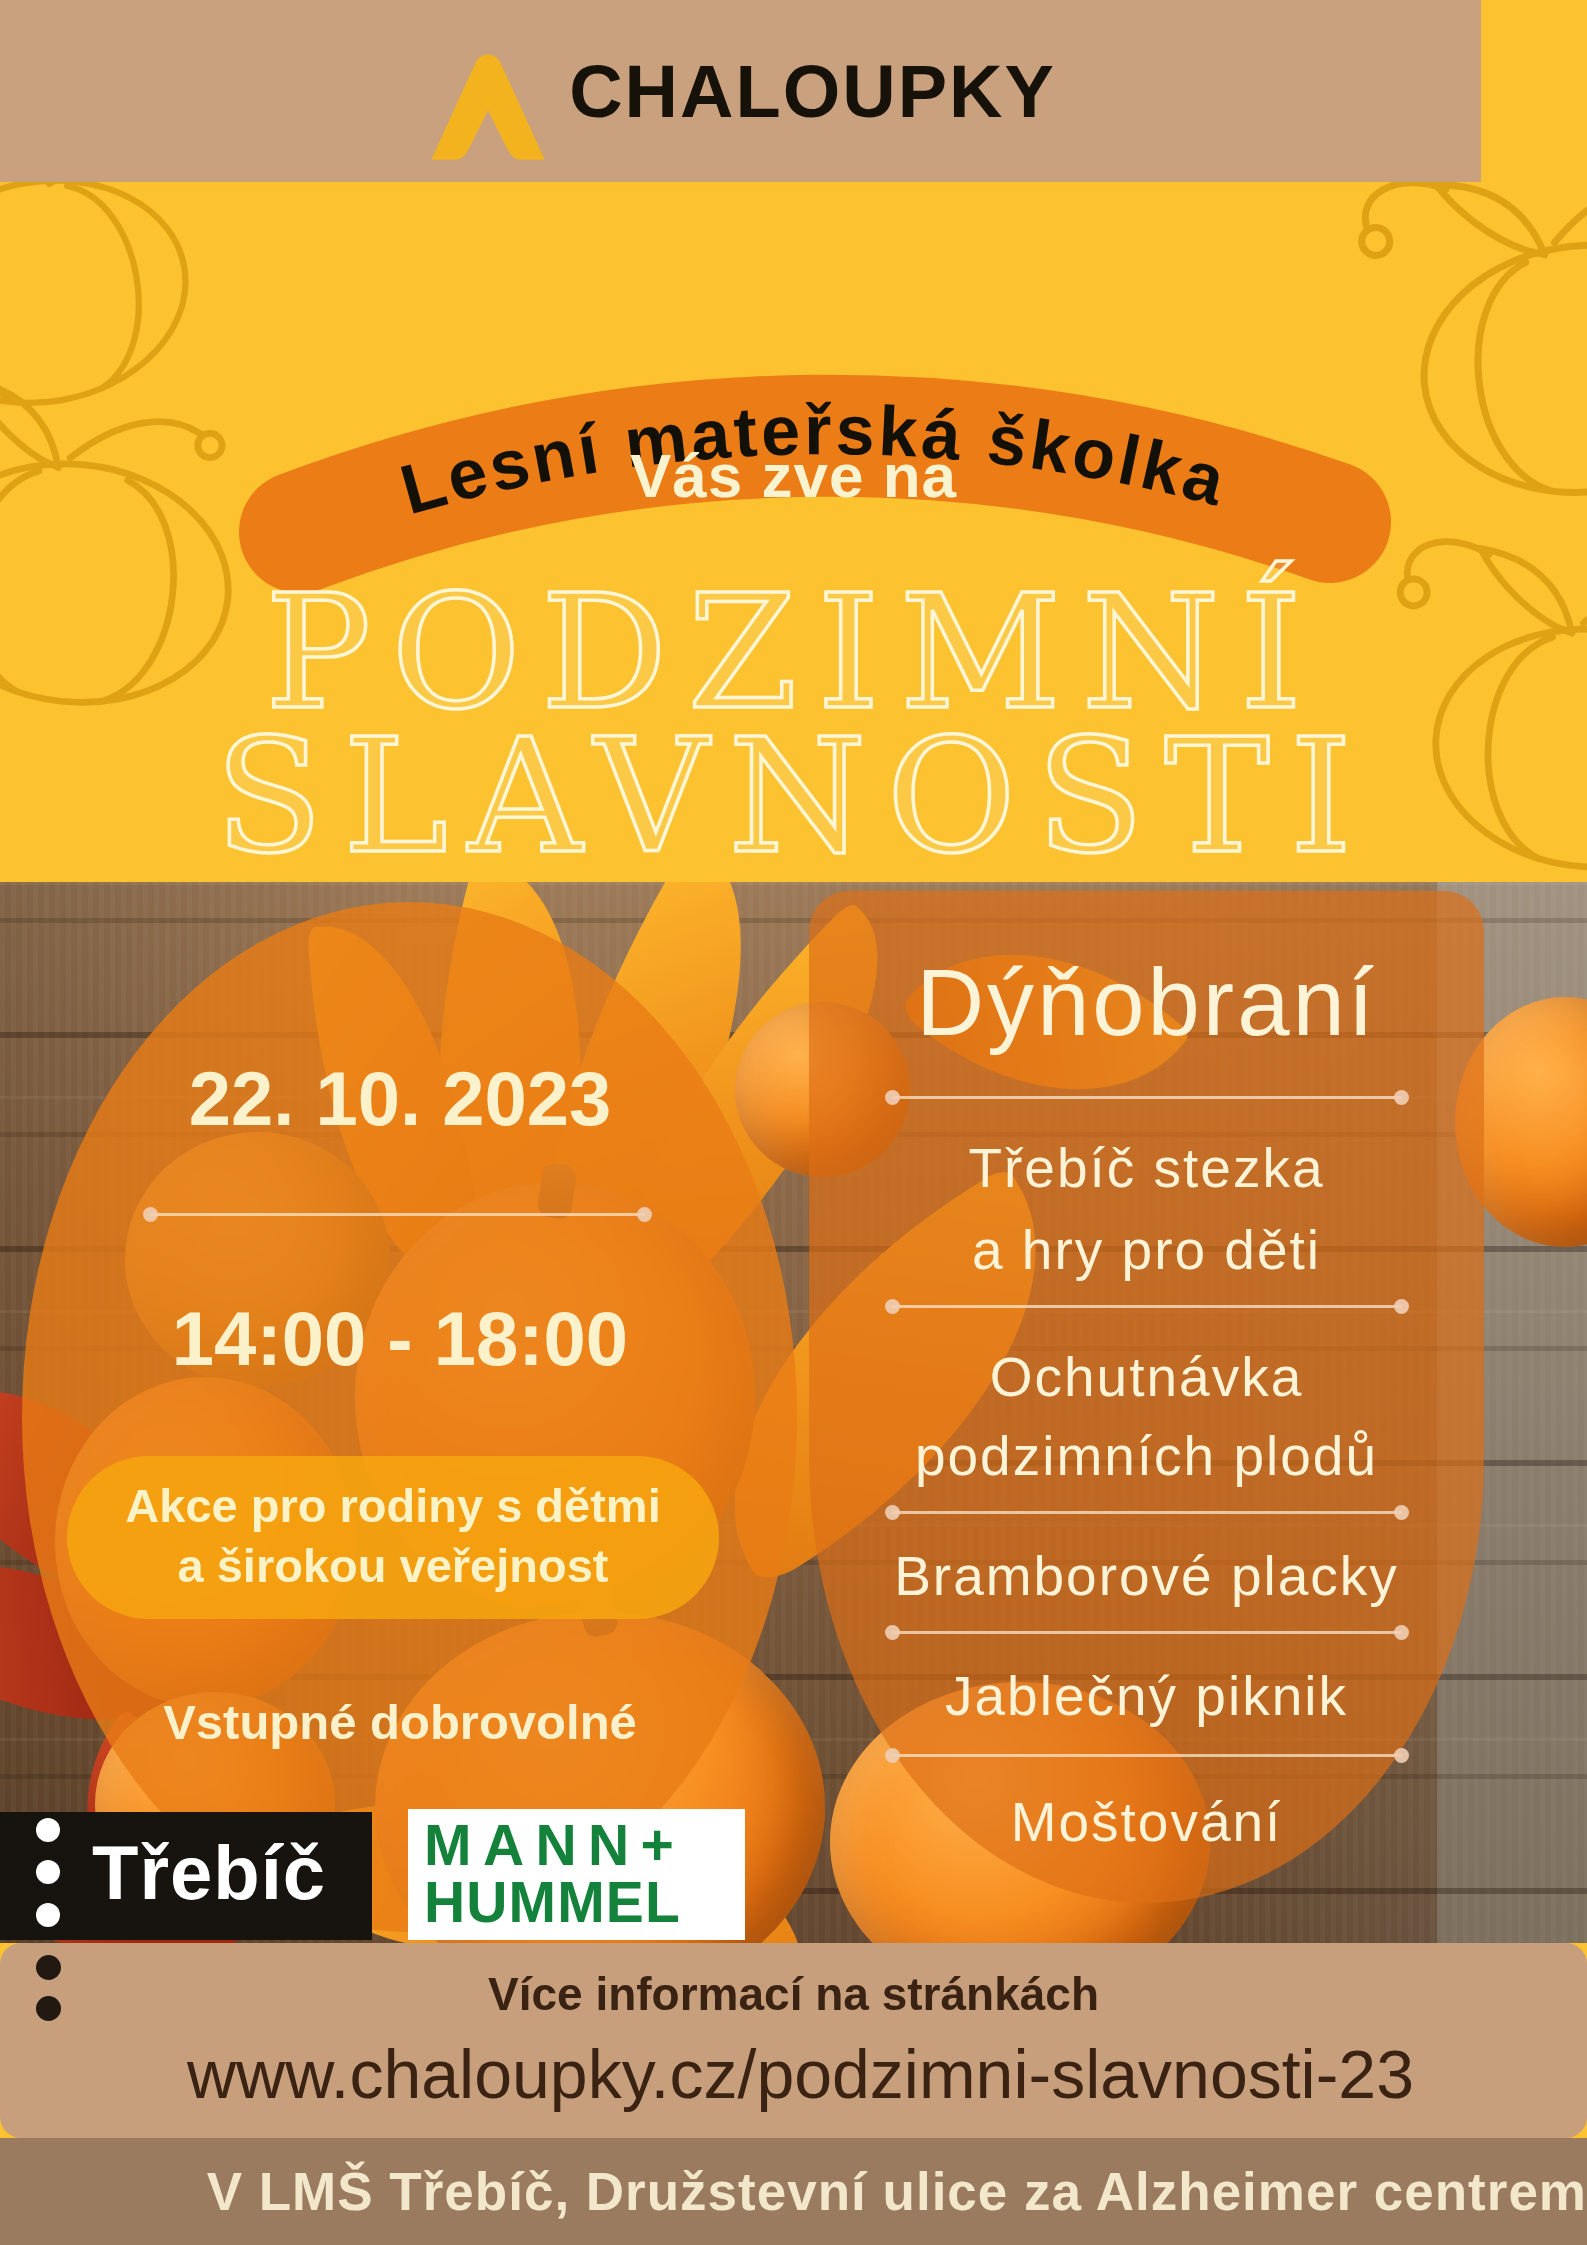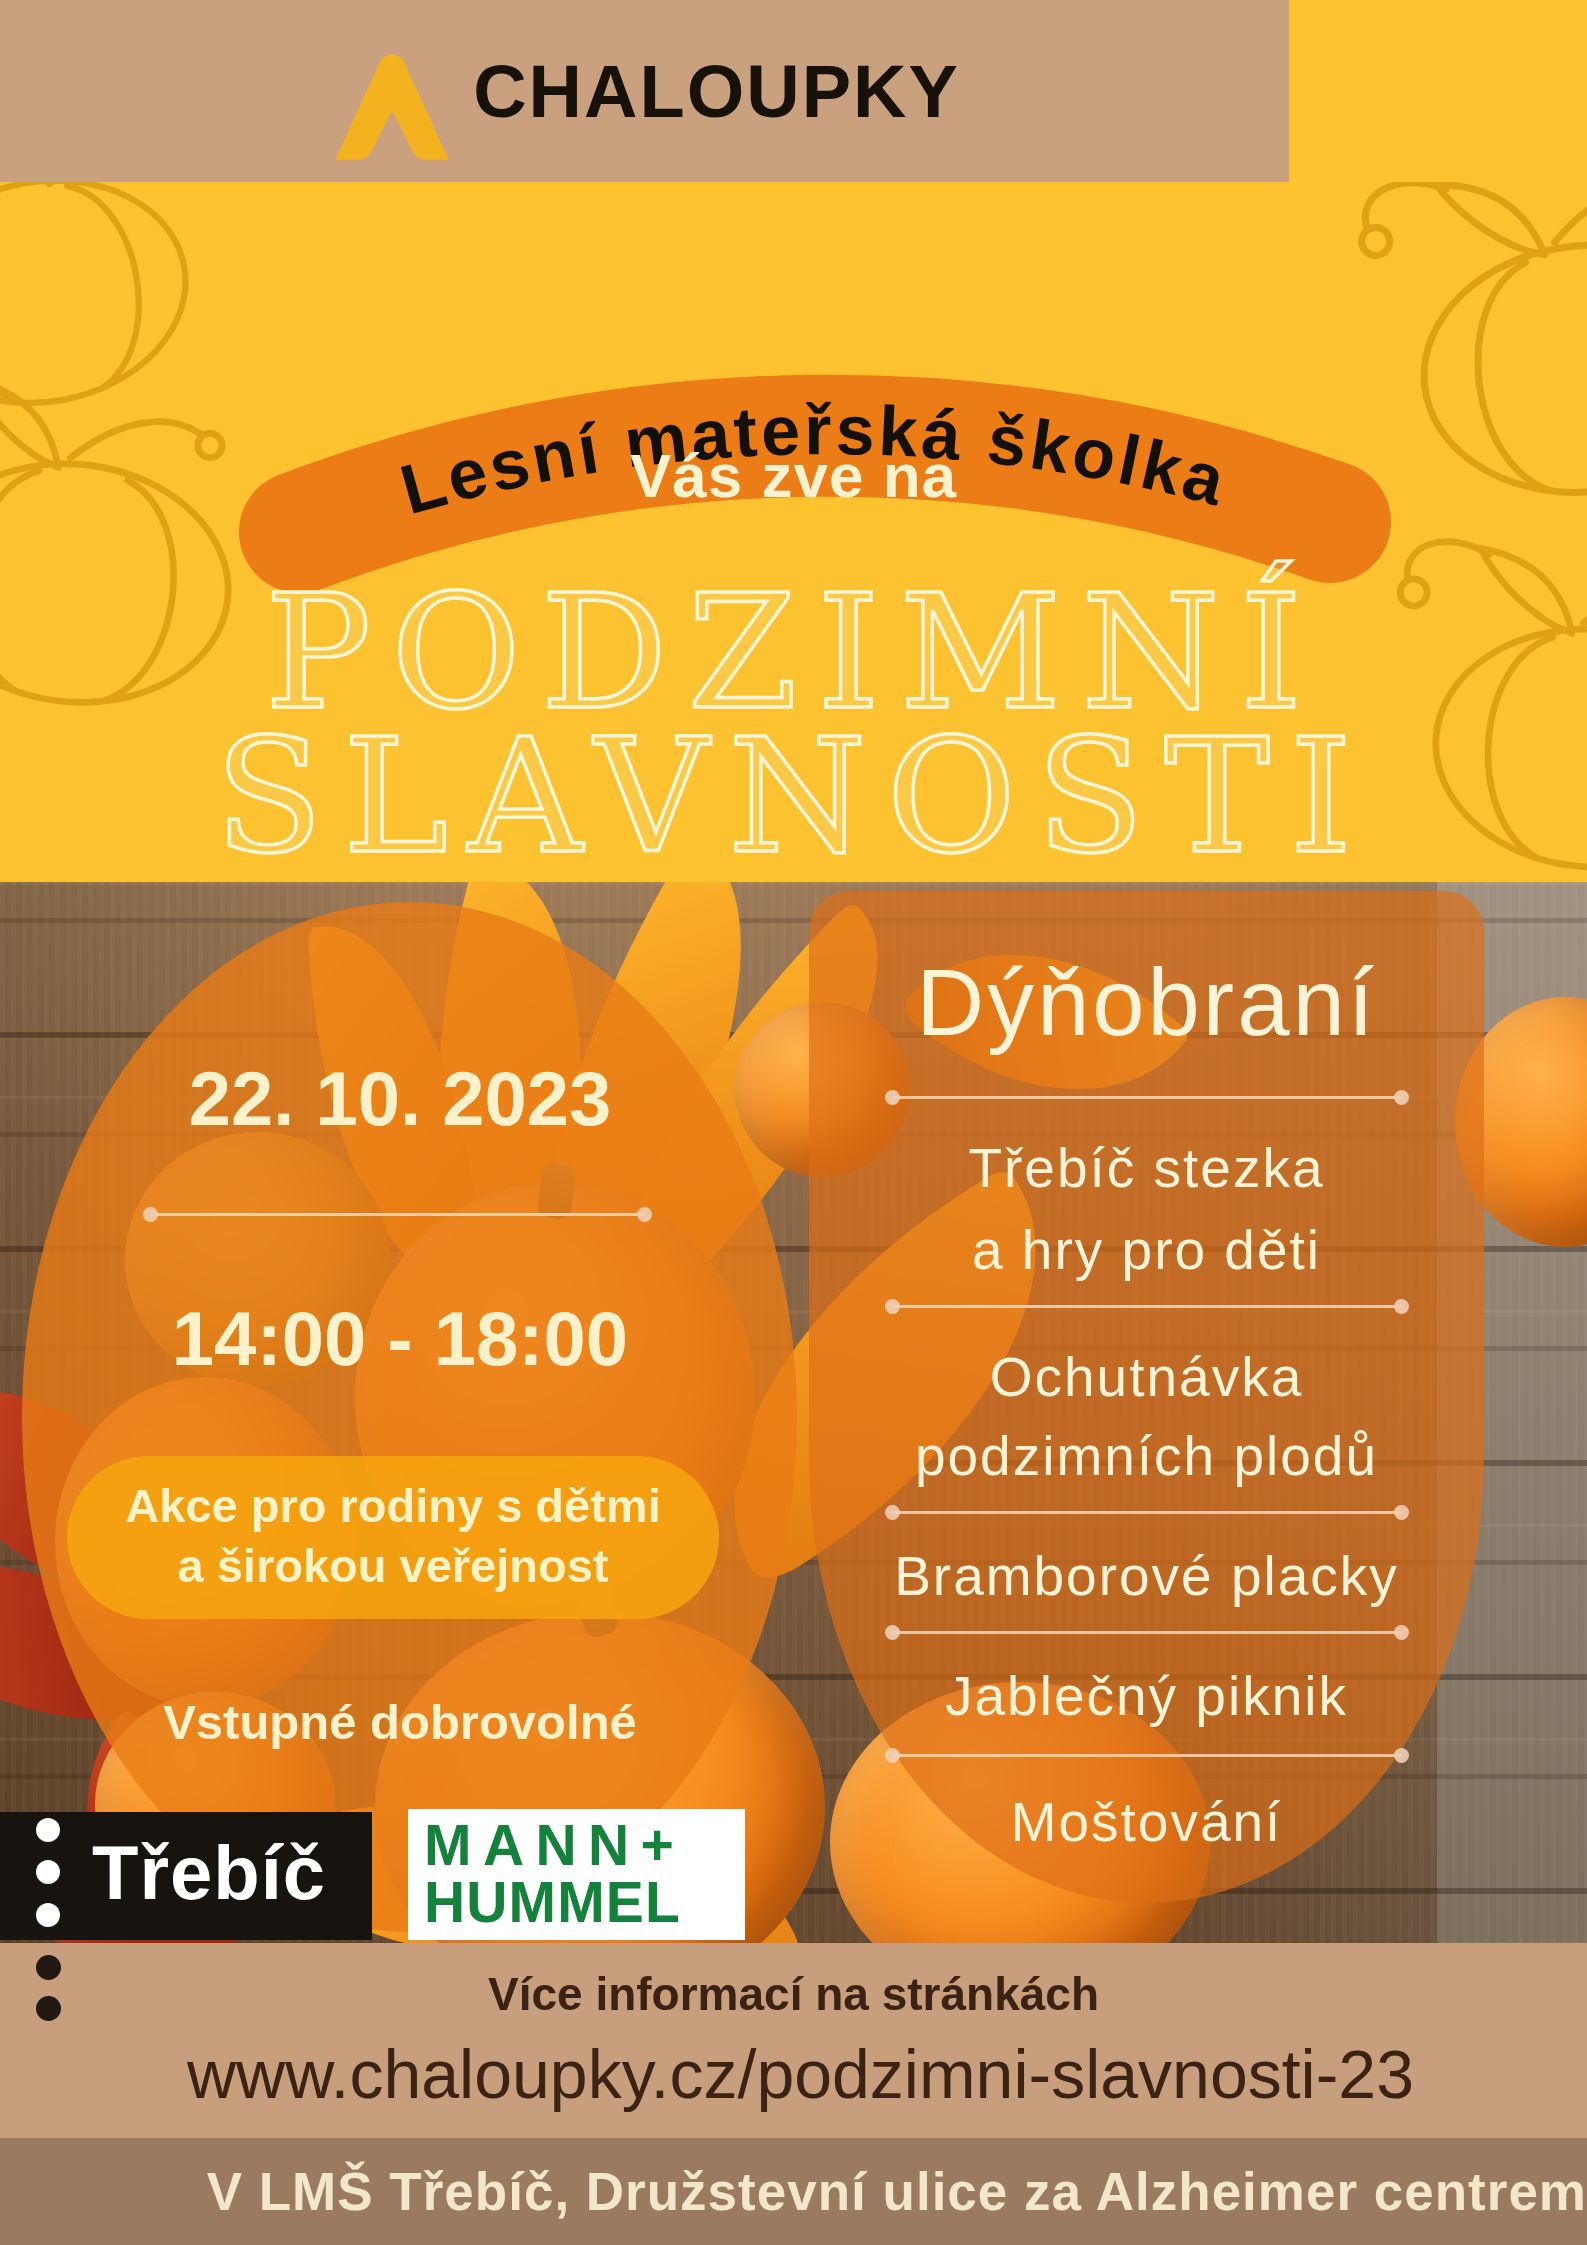--- a/index.html
+++ b/index.html
@@ -1,20 +1,20 @@
 <!DOCTYPE html>
 <html><head>
 <meta charset="utf-8">
 <style>
   * { margin:0; padding:0; box-sizing:border-box; }
   body { background:#555; font-family:"Liberation Sans", sans-serif; }
   .poster { position:relative; width:1587px; height:2245px; overflow:hidden; background:#fcc22f; margin:0 auto; }
 
   
-  .header { position:absolute; left:0; top:0; width:1289px; height:182px; background:#c9a17e;
+  .header { position:absolute; left:0; top:0; width:1481px; height:182px; background:#c9a17e;
             display:flex; align-items:center; justify-content:center; gap:18px; }
   .roof-icon { width:126px; height:118px; margin-top:24px; flex:0 0 auto; }
   .brand { font-size:74px; font-weight:bold; letter-spacing:2px; color:#161209; }
 
   
   .hero { position:absolute; left:0; top:182px; width:1587px; height:700px; background:#fcc22f; }
   .hero-svg { position:absolute; left:0; top:0; width:1587px; height:700px; }
   .invite { position:absolute; left:0; top:258px; width:100%; text-align:center;
             font-size:62px; font-weight:bold; color:#faf3cf; letter-spacing:1px; }
   .title { position:absolute; left:0; top:398px; width:100%; text-align:center;
@@ -78,21 +78,21 @@
   .trebic { position:absolute; z-index:5; left:0; top:930px; width:372px; height:128px; background:#17130f; }
   .tdot { position:absolute; left:36px; width:24px; height:24px; border-radius:50%; background:#ffffff; }
   .trebic-label { position:absolute; left:92px; top:0; width:270px; height:128px; line-height:122px;
                font-size:76px; font-weight:bold; color:#ffffff; letter-spacing:1px; }
   .mann { position:absolute; z-index:5; left:408px; top:927px; width:337px; height:131px; background:#ffffff;
                padding:8px 0 8px 16px; color:#14823b; font-weight:bold; line-height:57px; }
   .mann-l1 { font-size:57px; letter-spacing:0.20em; }
   .mann-l2 { font-size:57px; letter-spacing:0.02em; }
 
   
-  .info { position:absolute; left:0; top:1943px; width:1587px; height:195px; background:#c89f7c; text-align:center; }
+  .info { position:absolute; left:0; top:1943px; width:1587px; height:195px; background:#c89f7c; text-align:center;border-radius:21px; }
   .bdot { position:absolute; left:36px; width:25px; height:25px; border-radius:50%; background:#221a12; }
   .info-line1 { position:absolute; left:0; top:24px; width:100%; font-size:46px; font-weight:bold; color:#3b2313; }
   .info-line2 { position:absolute; left:7px; top:92px; width:100%; font-size:68px; font-weight:normal; color:#3b2313; }
 
   
   .footbar { position:absolute; left:0; top:2138px; width:1587px; height:107px; background:#9a7b60;
              display:flex; align-items:center; justify-content:flex-end;font-weight:bold; }
   .address { font-size:53px; color:#f2e7ca; letter-spacing:1px; white-space:nowrap; }
 </style>
 </head>

